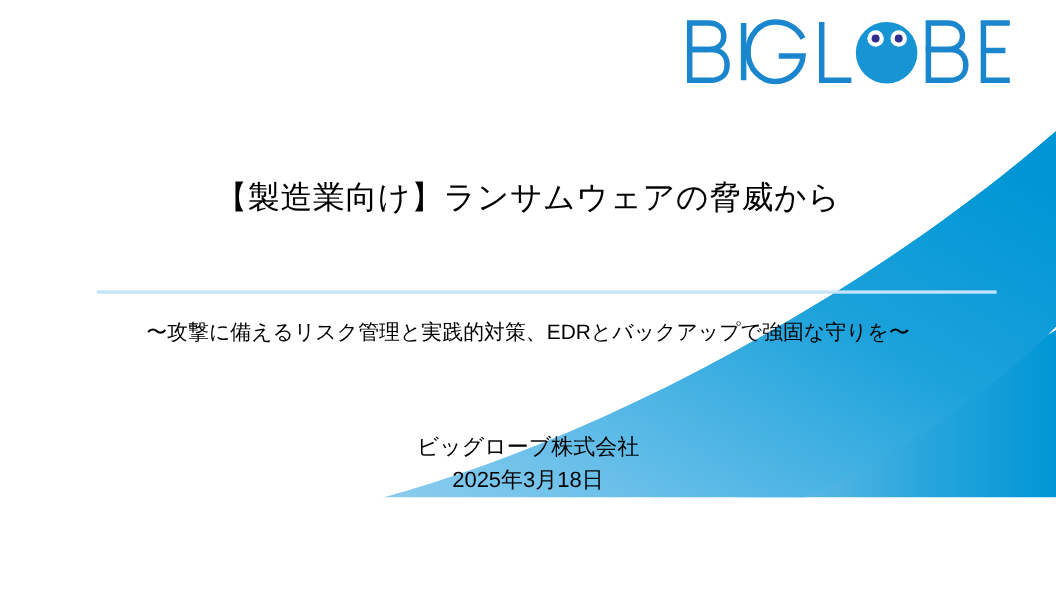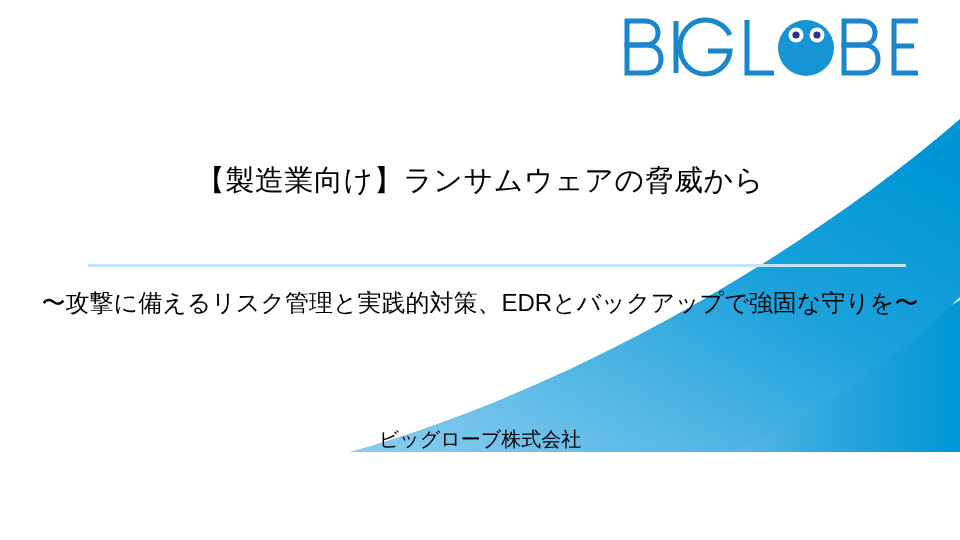--- a/index.html
+++ b/index.html
@@ -67,39 +67,38 @@
     height: 3px;
     background: #c4e4fa;
   }
 
   #subtitle {
     position: absolute;
     left: 0;
     top: 286px;
     width: 960px;
     text-align: center;
-    font-size: 24px;
+    font-size: 19px;
     line-height: 34px;
     color: #000000;
     white-space: nowrap;
   }
 
   #footer-block {
     position: absolute;
     left: 0;
     top: 392px;
     width: 960px;
     text-align: center;
   }
   .footer-line {
     font-size: 20px;
     line-height: 30px;
     color: #000000;
     white-space: nowrap;
-    margin-top: 32px;
   }
 </style>
 </head>
 <body>
 
 <div id="slide">
 
   <svg id="decor" viewBox="0 0 960 540" width="960" height="540" xmlns="http://www.w3.org/2000/svg">
     <defs>
       <linearGradient id="gradTop" x1="0" y1="0" x2="1" y2="0">
@@ -182,15 +181,16 @@
   <div id="title-block">
     <div class="title-line">【製造業向け】ランサムウェアの脅威から</div>
   </div>
 
   <div id="title-divider"></div>
 
   <div id="subtitle">〜攻撃に備えるリスク管理と実践的対策、EDRとバックアップで強固な守りを〜</div>
 
   <div id="footer-block">
     <div class="footer-line">ビッグローブ株式会社</div>
+    <div class="footer-line">2025年3月18日</div>
   </div>
 
 </div>
 
 </body></html>

